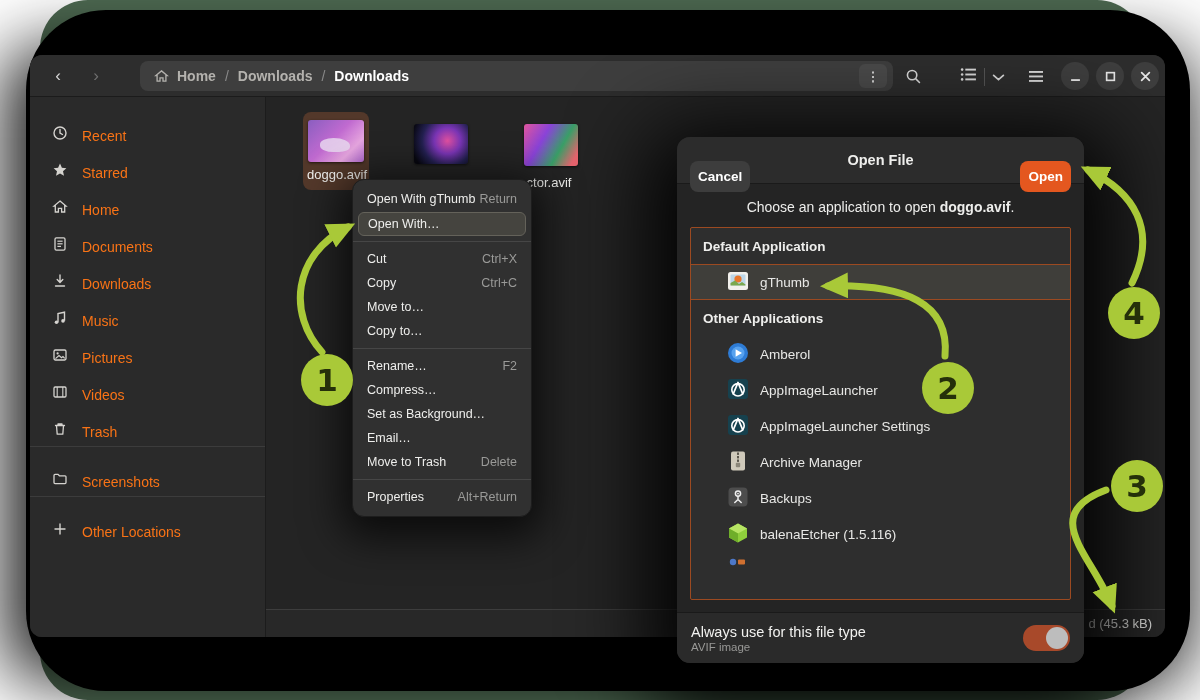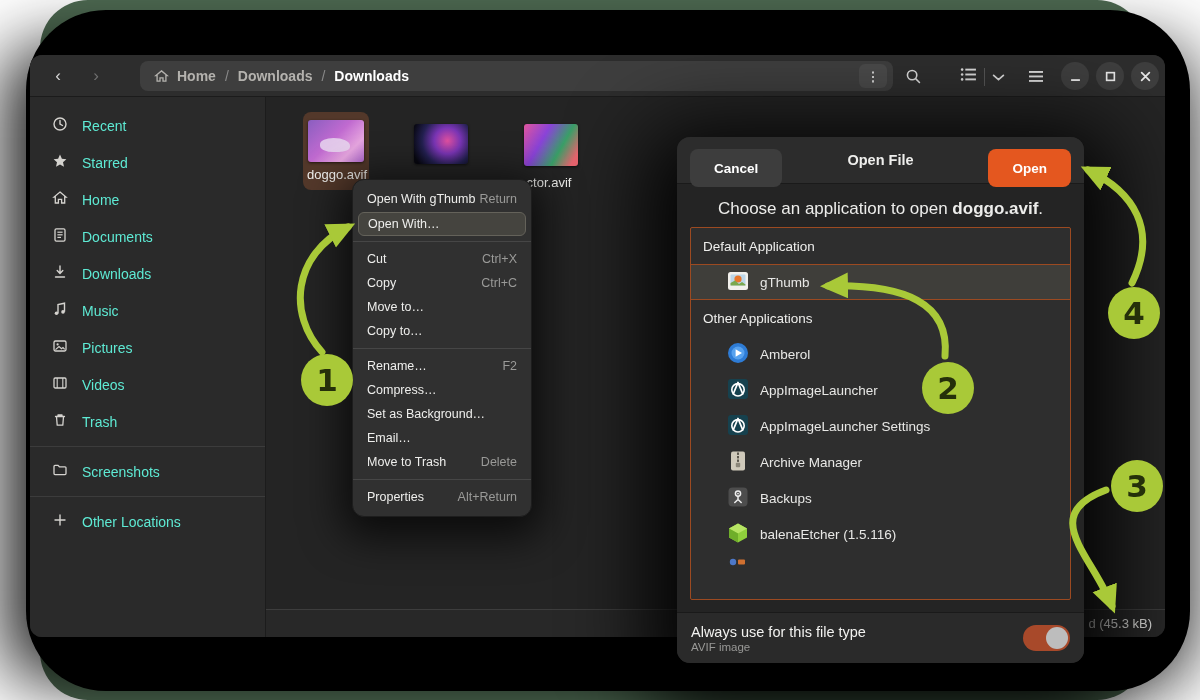--- a/index.html
+++ b/index.html
@@ -21,21 +21,21 @@
   .pathpill .crumb-cur { color:#ffffff; }
   .homeglyph { margin-right:8px; display:flex; }
   .pill-kebab { margin-left:auto; width:28px; height:24px; border-radius:6px; background:#4a4a4a; display:flex; align-items:center; justify-content:center; color:#d8d8d8; font-size:13px; letter-spacing:0; }
   .hb-icon { position:absolute; top:6px; width:30px; height:30px; display:flex; align-items:center; justify-content:center; color:#d8d8d8; }
   .viewgroup { position:absolute; left:930px; top:8px; width:82px; height:27px; border-radius:7px; display:flex; align-items:center; }
   .viewgroup .vdiv { width:1px; height:18px; background:#555; margin:0 7px; }
   .circlebtn { position:absolute; top:7px; width:28px; height:28px; border-radius:50%; background:#3e3e3e; display:flex; align-items:center; justify-content:center; color:#e6e6e6; font-size:13px; }
 
   
   .sidebar { position:absolute; left:0; top:42px; bottom:0; width:236px; background:#2a2a2a; border-right:1px solid #1c1c1c; border-radius:0 0 0 12px; padding-top:10px; }
-  .side-item { display:flex; align-items:center; height:37px; padding:0 12px 0 22px; font-size:14px; color:#5eead4; gap:14px; }
+  .side-item { display:flex; align-items:flex-end; height:37px; padding:0 12px 0 22px; font-size:14px; color:#f97316; gap:14px; }
   .side-item svg { flex:0 0 auto; }
   .side-div { height:1px; background:#3c3c3c; margin:6px 0; }
 
   
   .content { position:absolute; left:236px; top:42px; right:0; bottom:0; }
   .file-sel { position:absolute; left:37px; top:15px; width:66px; height:78px; background:#53382a; border-radius:8px; }
   .thumb { border-radius:3px; box-shadow:0 1px 3px rgba(0,0,0,0.6); }
   .t1 { position:absolute; left:42px; top:23px; width:56px; height:42px; background:linear-gradient(135deg,#8a5ec0 0%,#c06ad0 45%,#e7a6e0 75%,#b26bd0 100%); }
   .t1::after { content:""; position:absolute; left:12px; top:18px; width:30px; height:14px; border-radius:50% 60% 40% 50%; background:#e8d7ee; opacity:.85; }
   .t2 { position:absolute; left:148px; top:27px; width:54px; height:40px; background:radial-gradient(circle at 62% 42%, #e050a0 0%, #7a35b5 32%, #232050 62%, #07070f 90%); }
@@ -49,28 +49,28 @@
   .ctxmenu { position:absolute; left:352px; top:179px; width:180px; background:#303030; border:1px solid #1d1d1d; border-radius:12px; padding:7px 0; box-shadow:0 10px 40px 10px rgba(0,0,0,0.7); z-index:5; }
   .mi { height:24px; display:flex; align-items:center; padding:0 14px; font-size:12.5px; color:#eeeeec; }
   .mi .sc { margin-left:auto; color:#9a9a98; }
   .mi.hl { background:#45443f; border:1px solid #64625a; border-radius:6px; margin:1px 5px; padding:0 9px; height:24px; }
   .mdiv { height:1px; background:#464646; margin:5px 0; }
 
   
   .dialog { position:absolute; left:677px; top:137px; width:407px; height:526px; background:#242424; border-radius:13px; box-shadow:0 22px 80px 30px rgba(0,0,0,0.92); z-index:10; color:#eeeeec; }
   .dlg-header { position:absolute; left:0; top:0; right:0; height:47px; background:#2c2c2c; border-radius:13px 13px 0 0; border-bottom:1px solid #1a1a1a; display:flex; align-items:center; justify-content:center; }
   .dlg-title { font-size:14.5px; font-weight:bold; }
-  .btn { position:absolute; top:12px; height:38px; border-radius:8px; display:flex; align-items:center; padding:0 24px; font-size:13.5px; font-weight:bold; }
+  .btn { position:absolute; top:24px; height:31px; border-radius:8px; display:flex; align-items:center; padding:0 8px; font-size:13.5px; font-weight:bold; }
   .btn-cancel { left:13px; background:#3d3d3d; color:#ffffff; }
   .btn-open { right:13px; background:#e4571f; color:#ffffff;margin-left:23px; }
   .mnemonic::first-letter { text-decoration:underline; }
-  .dlg-prompt { position:absolute; left:0; top:62px; width:100%; text-align:center; font-size:17px; color:#ededeb; }
+  .dlg-prompt { position:absolute; left:0; top:62px; width:100%; text-align:center; font-size:14px; color:#ededeb; }
   .listbox { position:absolute; left:13px; top:90px; width:381px; height:373px; border:1px solid #9c4a21; border-radius:2px; background:#2e2e2e; overflow:hidden; }
   .lrow { height:36px; display:flex; align-items:center; font-size:13.5px; }
-  .lrow.hdr { font-weight:normal; padding-left:12px; }
+  .lrow.hdr { font-weight:bold; padding-left:12px; }
   .lrow.app { padding-left:36px; gap:11px; color:#e8e8e6; }
   .lrow.app.sel { background:#3f3e3a; border-top:1px solid #9c4a21; border-bottom:1px solid #9c4a21; }
   .dlg-footer { position:absolute; left:0; bottom:0; right:0; height:51px; background:#2a2a2a; border-top:1px solid #1a1a1a; border-radius:0 0 13px 13px; display:flex; align-items:center; padding:0 14px; }
   .ft-lab { font-size:14.5px; color:#f2f2f0; line-height:1.25; }
   .ft-sub { font-size:11.5px; color:#989896; }
   .toggle { margin-left:auto; width:47px; height:26px; border-radius:13px; background:#a8492a; position:relative; }
   .toggle .knob { position:absolute; right:2px; top:2px; width:22px; height:22px; border-radius:50%; background:#bdbdbd; }
 
   
   .anno-svg { position:absolute; left:0; top:0; width:1200px; height:700px; z-index:20; pointer-events:none; }

